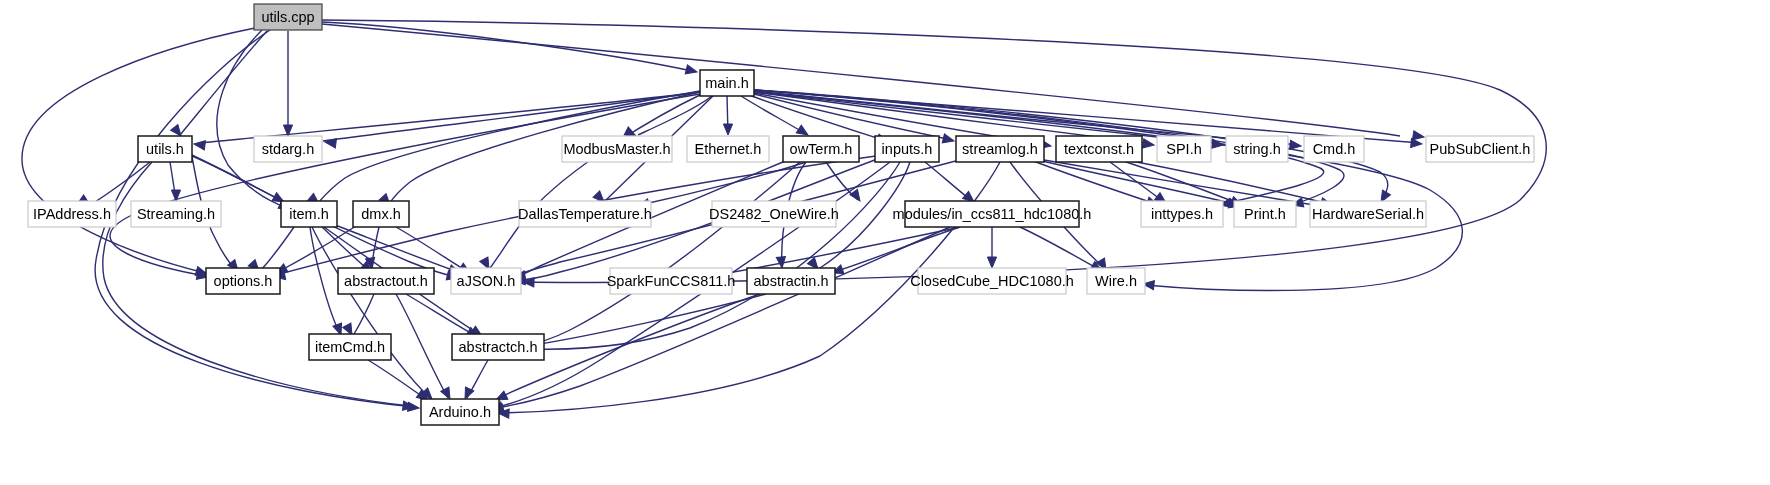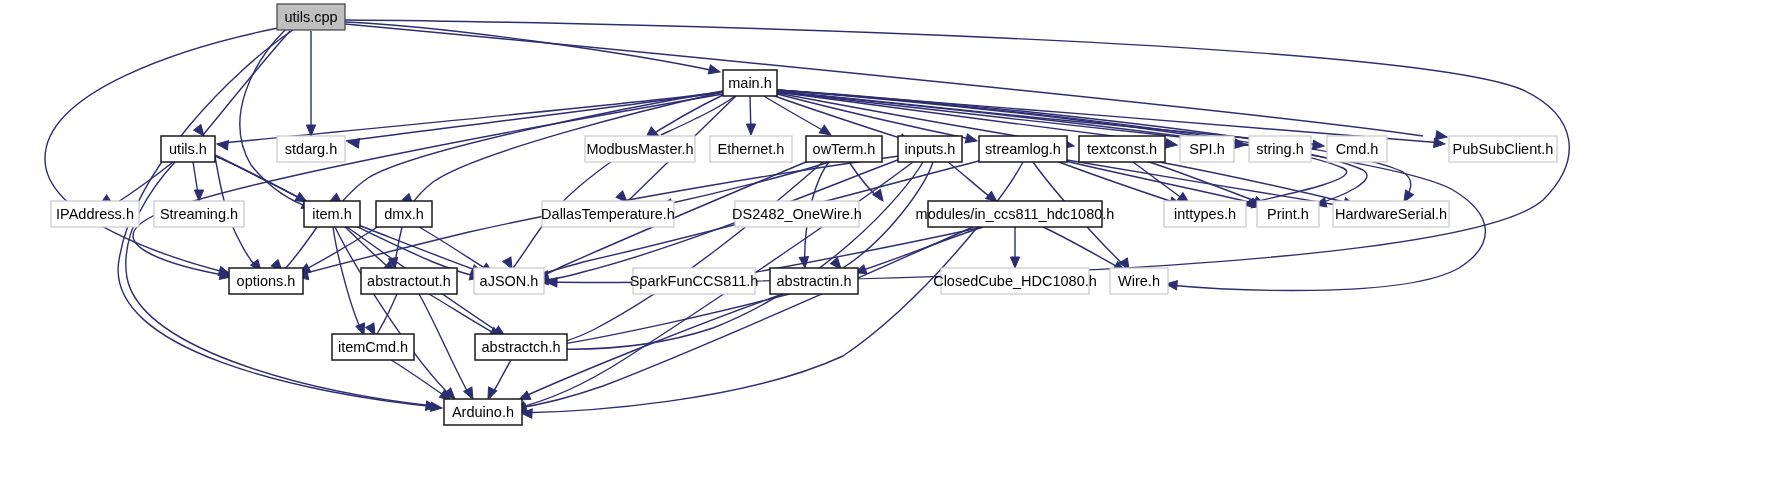--- a/index.html
+++ b/index.html
@@ -11,21 +11,20 @@
   body {
     width: 1770px;
     height: 485px;
     overflow: hidden;
     font-family: "Liberation Sans", sans-serif;
   }
   #graph-root {
     position: relative;
     width: 1502px;
     height: 485px;
-    margin-left: 23px;
   }
   svg#depgraph {
     display: block;
     width: 1770px;
     height: 485px;
   }
   .edge-path {
     fill: none;
     stroke: #2d2d72;
     stroke-width: 1.4px;

